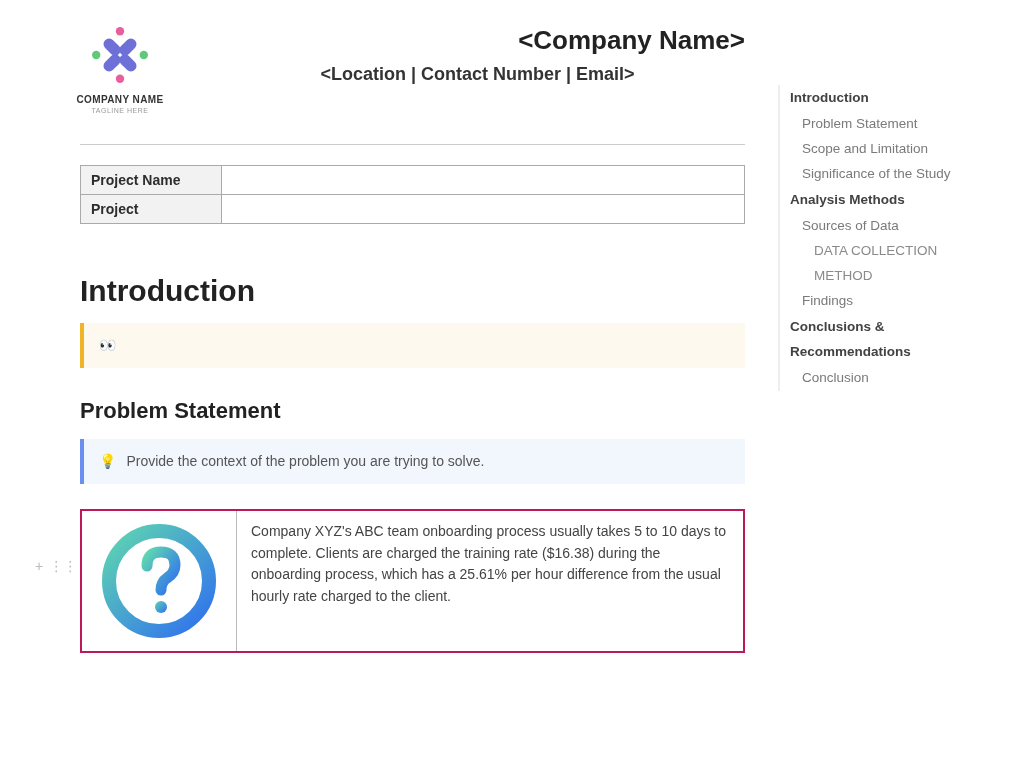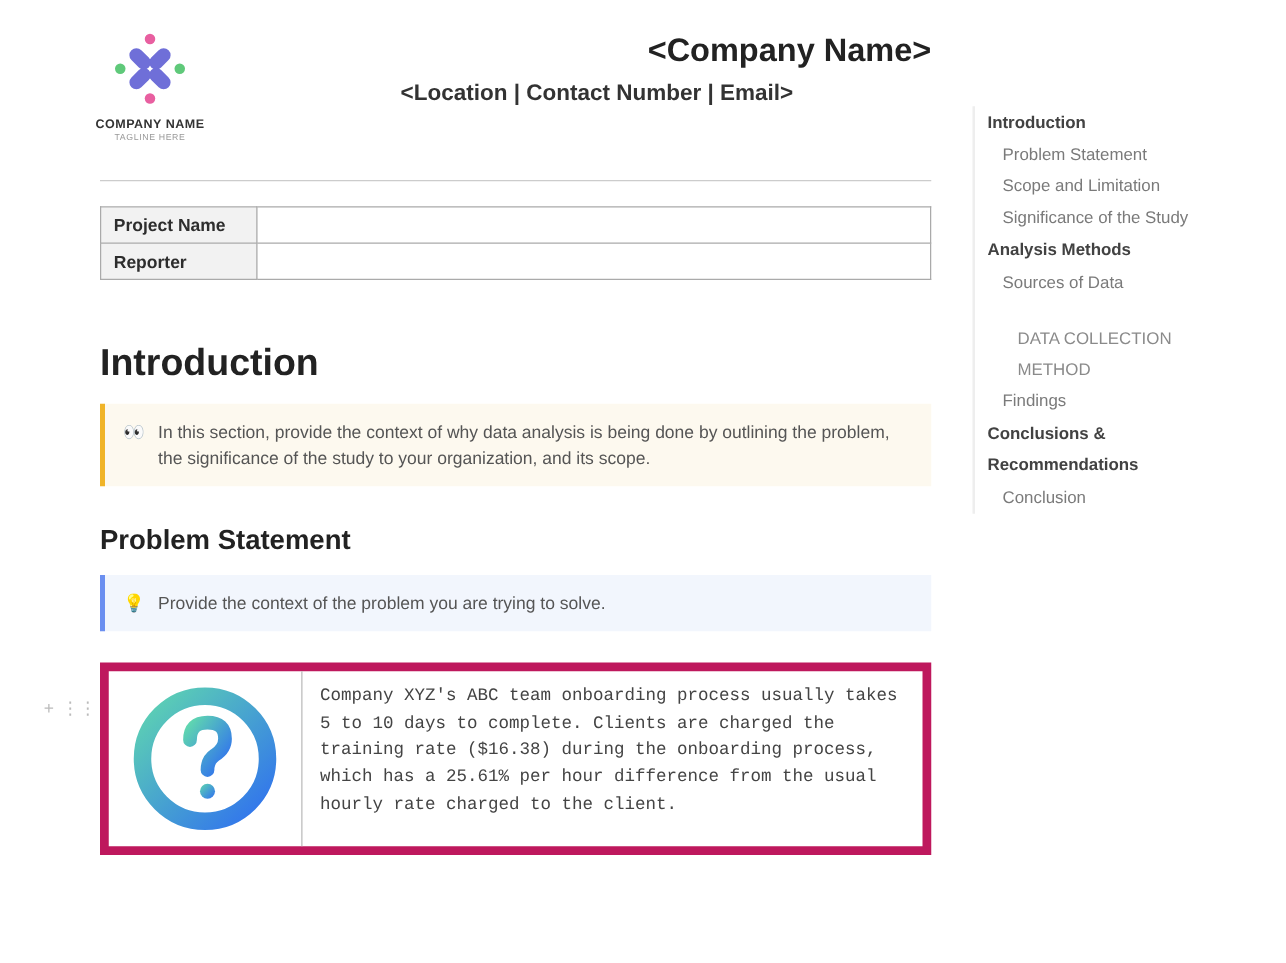--- a/index.html
+++ b/index.html
@@ -37,21 +37,20 @@
   }
   .sidebar .h2 {
     color: #7a7a7a;
     padding-left: 12px;
     cursor: pointer;
   }
   .sidebar .h3 {
     color: #8a8a8a;
     padding-left: 24px;
     cursor: pointer;
-    margin-top: 20px;
   }
 
   .header {
     display: flex;
     gap: 30px;
     align-items: flex-start;
   }
   .logo-block {
     width: 120px;
     text-align: center;
@@ -63,21 +62,21 @@
   .logo-tag { font-size: 7px; color:#999; letter-spacing:0.5px; margin-top:2px; }
 
   .title-block { flex:1; text-align:center; padding-top:5px; }
   .company-name { font-size: 26px; font-weight:700; color:#222;text-align:right; }
   .contact-line { font-size: 18px; font-weight:600; color:#333; margin-top:8px; }
 
   .divider { border:none; border-top:1px solid #ccc; margin: 30px 0 20px 0; }
 
   .info-table { width:100%; border-collapse:collapse; margin-bottom:50px; }
   .info-table td { border:1px solid #aaa; padding:6px 10px; font-size:14px; }
-  .info-table td.label { background:#f2f2f2; width:125px; font-weight:600; }
+  .info-table td.label { background:#f2f2f2; width:141px; font-weight:600; }
 
   h1.section { font-size:30px; font-weight:700; color:#222; margin-bottom:15px; }
   h2.subsection { font-size:22px; font-weight:700; color:#222; margin:30px 0 15px 0; }
 
   .callout {
     border-left:4px solid;
     padding:12px 15px;
     display:flex;
     gap:10px;
     align-items:flex-start;
@@ -95,23 +94,22 @@
     top:558px;
     display:flex;
     gap:6px;
     color:#bbb;
     font-size:14px;
   }
   .hover-controls span { cursor:pointer; }
 
   .content-block {
     display:flex;
-    border:7px solid #be185d;
+    border:2px solid #be185d;
     margin-top:25px;
-    font-family:Liberation Mono, monospace;
   }
   .content-block .img-cell {
     flex:0 0 155px;
     border-right:1px solid #bbb;
     display:flex;
     align-items:center;
     justify-content:center;
     padding:10px;
   }
   .content-block .text-cell {
@@ -156,31 +154,30 @@
 
   <hr class="divider">
 
   <table class="info-table">
     <tbody>
         <tr>
       <td class="label">Project Name</td>
       <td></td>
     </tr>
     <tr>
-      <td class="label">Reporter</td>
+      <td class="label">Project</td>
       <td></td>
     </tr>
   </tbody>
     </table>
 
   <h1 class="section">Introduction</h1>
 
   <div class="callout yellow">
     <span class="emoji">👀</span>
-    <span>In this section, provide the context of why data analysis is being done by outlining the problem, the significance of the study to your organization, and its scope.</span>
   </div>
 
   <h2 class="subsection">Problem Statement</h2>
 
   <div class="callout blue">
     <span class="emoji">💡</span>
     <span>Provide the context of the problem you are trying to solve.</span>
   </div>
 
   <div class="hover-controls">

